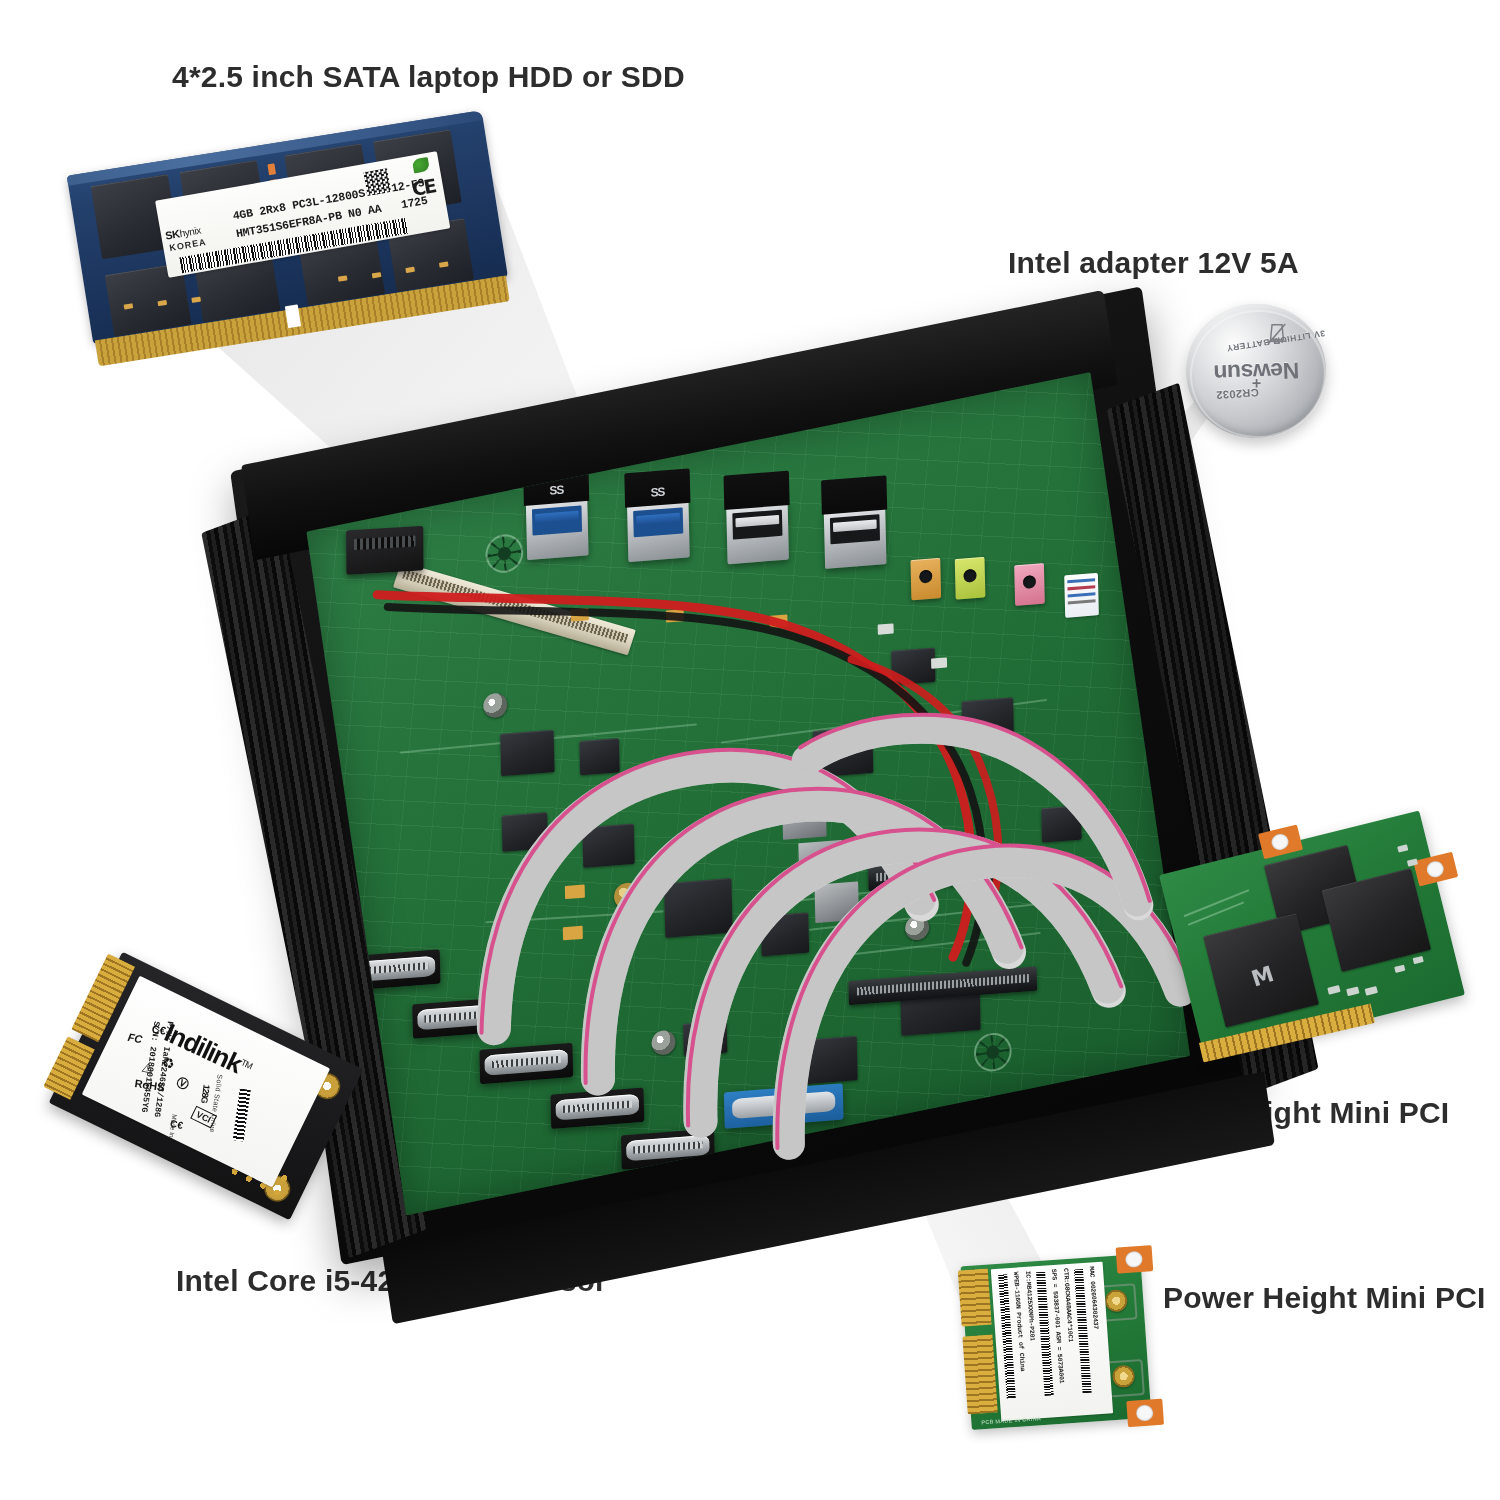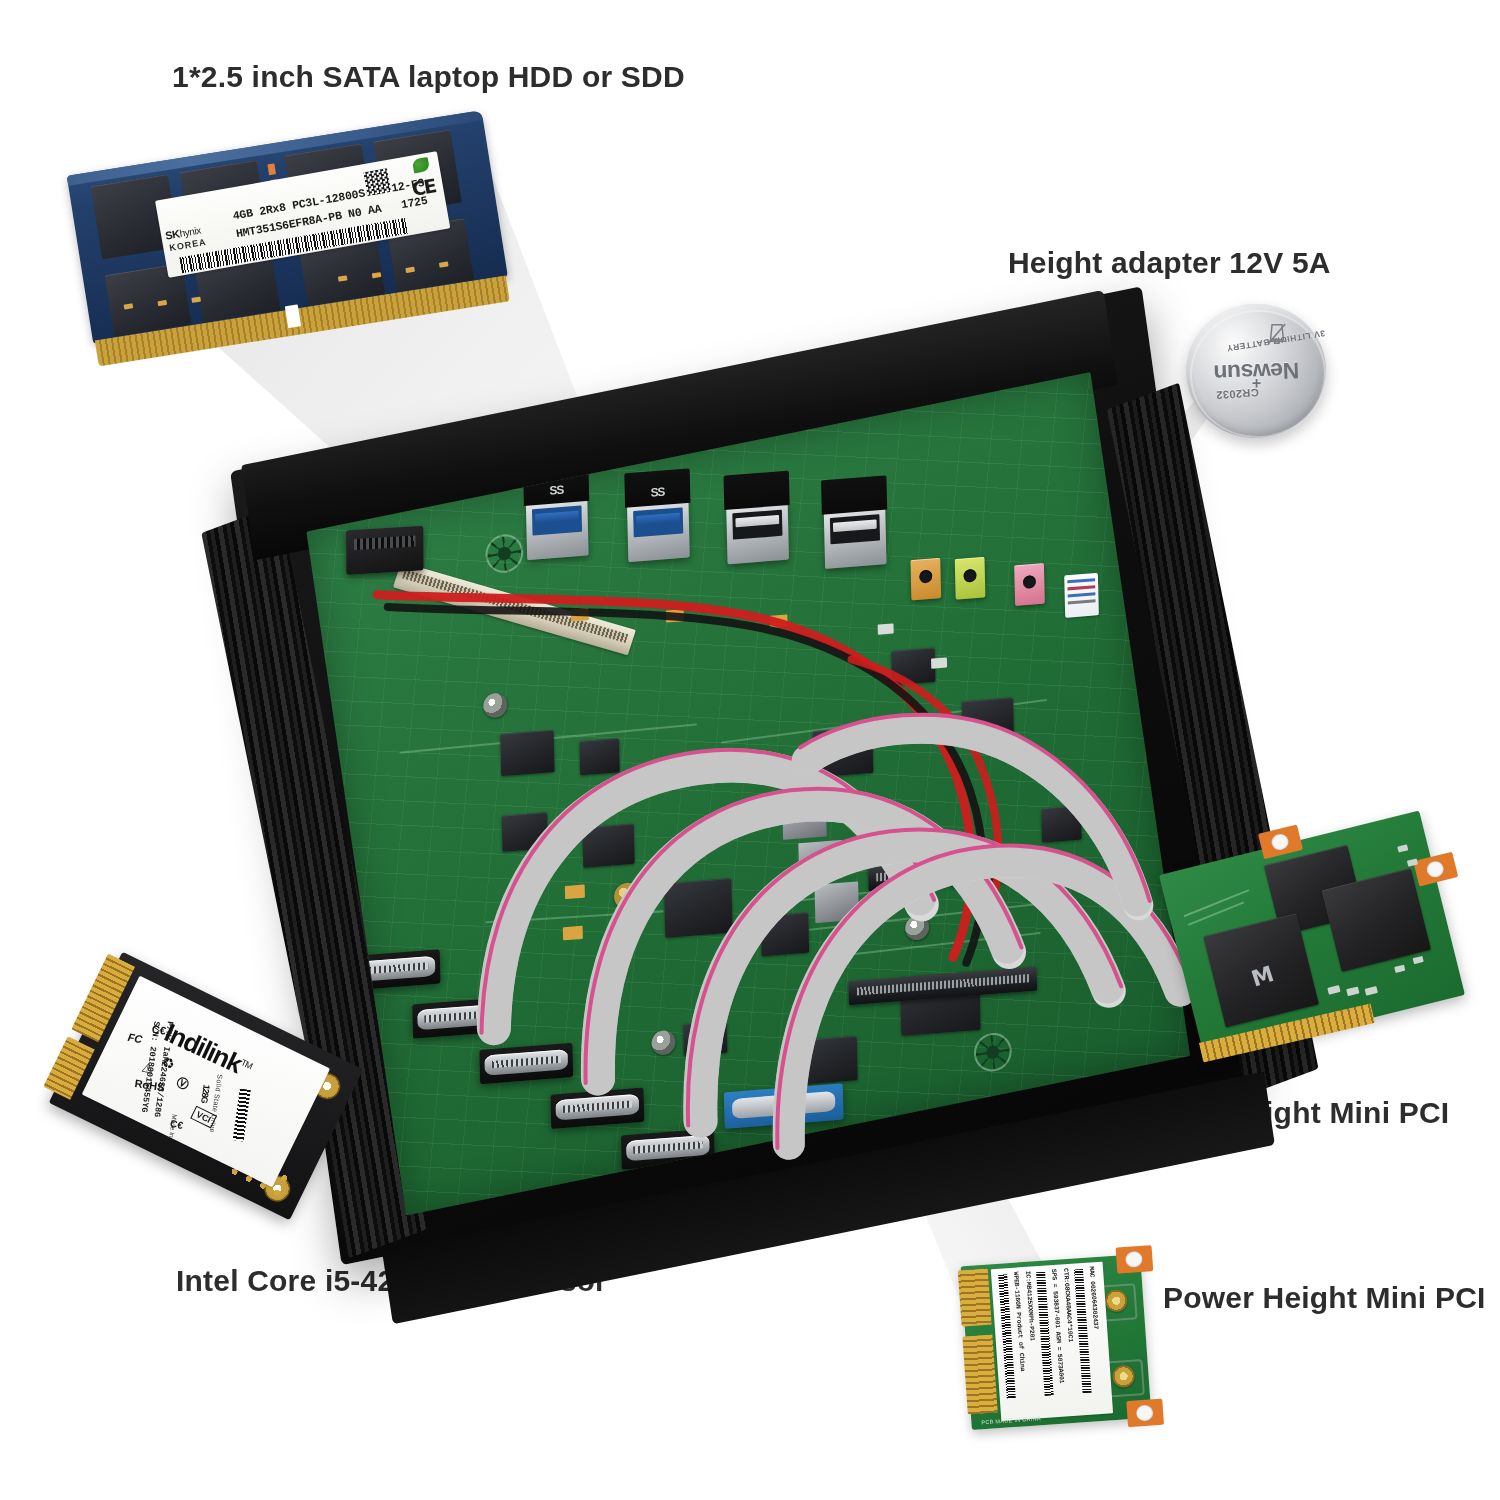--- a/index.html
+++ b/index.html
@@ -337,22 +337,22 @@
 
     <polygon points="1192,404 1268,330 1040,660 984,636" fill="url(#bg2)"></polygon>
 
     <polygon points="330,1090 296,1008 700,790 716,880" fill="url(#bg1)"></polygon>
 
     <polygon points="1176,940 1200,1010 880,960 872,890" fill="url(#bg2)"></polygon>
 
     <polygon points="960,1300 1042,1262 912,1020 856,1046" fill="url(#bg2)"></polygon>
   </svg>
 
-  <div class="label" id="lbl-hdd">1*2.5 inch SATA laptop HDD or SDD</div>
-  <div class="label" id="lbl-psu">Height adapter 12V 5A</div>
+  <div class="label" id="lbl-hdd">4*2.5 inch SATA laptop HDD or SDD</div>
+  <div class="label" id="lbl-psu">Intel adapter 12V 5A</div>
   <div class="label" id="lbl-cpu">Intel Core i5-4200U Processor</div>
   <div class="label" id="lbl-fullpci">Full height Mini PCI</div>
   <div class="label" id="lbl-halfpci">Power Height Mini PCI</div>
 
   <div class="part" id="chassis">
     <div class="ch-rot">
 
       <div class="ch-outer"></div>
       <div class="ch-fin-left"></div>
       <div class="ch-fin-right"></div>

